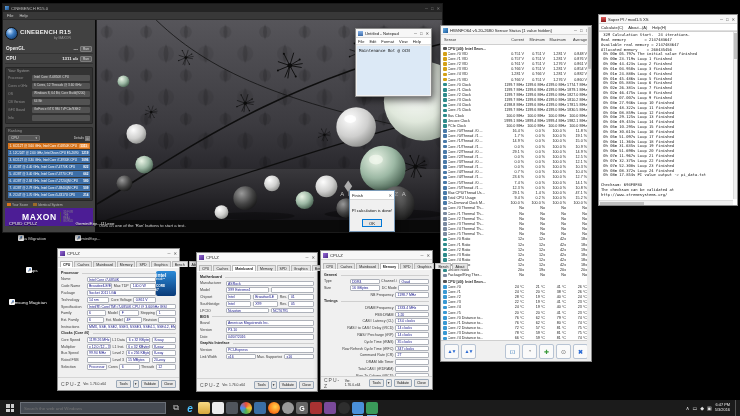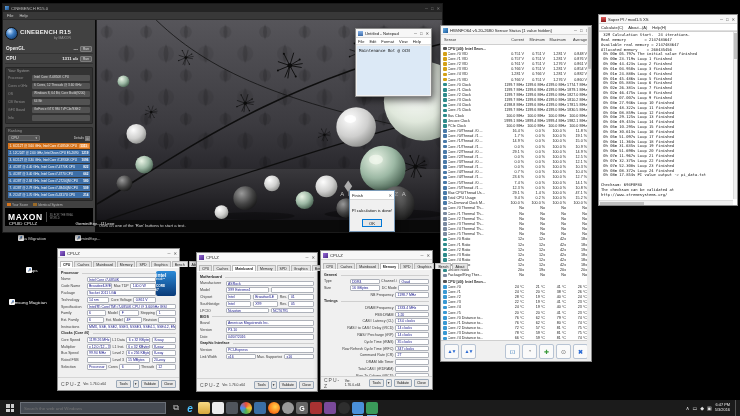--- a/index.html
+++ b/index.html
@@ -59,21 +59,21 @@
   .rrow.own{background:#d4731c}
   .rrow .rk{margin-right:1px}
   .rrow .rlab{white-space:nowrap;overflow:hidden;flex:1}
   .rrow .rscore{margin-left:2px;font-weight:bold}
   .rrow.own .rscore{background:#f2994a;padding:0 1.5px;border-radius:1px}
   #cb-legend{height:7px;display:flex;align-items:center;gap:5px;padding:0 2px}
   #cb-legend .li{display:flex;align-items:center;gap:1.5px;font-size:3.3px;color:#bdbdbd}
   #cb-legend .sq{width:3.5px;height:3.5px}
   #cb-legend .li:nth-child(1) .sq{background:#d4731c}
   #cb-legend .li:nth-child(2) .sq{background:#9a6a28}
-  #cb-maxon{height:18px;background:#000000;display:flex;align-items:center;padding:0 3px;gap:3px}
+  #cb-maxon{height:18px;background:#4c1d95;display:flex;align-items:center;padding:0 17px;gap:3px}
   #cb-maxon .brand{font-size:8.5px;font-weight:bold;color:#fff;letter-spacing:.6px;font-family:"Liberation Sans",sans-serif}
   #cb-maxon .sep{width:1px;height:10px;background:#4a4a4a}
   #cb-maxon .tag{font-size:2.7px;color:#8a8a8a;width:26px;line-height:3.2px}
   #cb-panel .fill{flex:1;background:transparent}
   #cb-view{flex:1;display:flex;flex-direction:column;background:#0a0a0a}
   #cb-view svg{display:block}
   #cb-hint{height:12px;background:#0a0a0a;font-size:4.2px;color:#d8d8d8;line-height:12px;padding-left:4px}
 
   
   #notepad{left:355px;top:28px;width:77px;height:69px;z-index:20}

